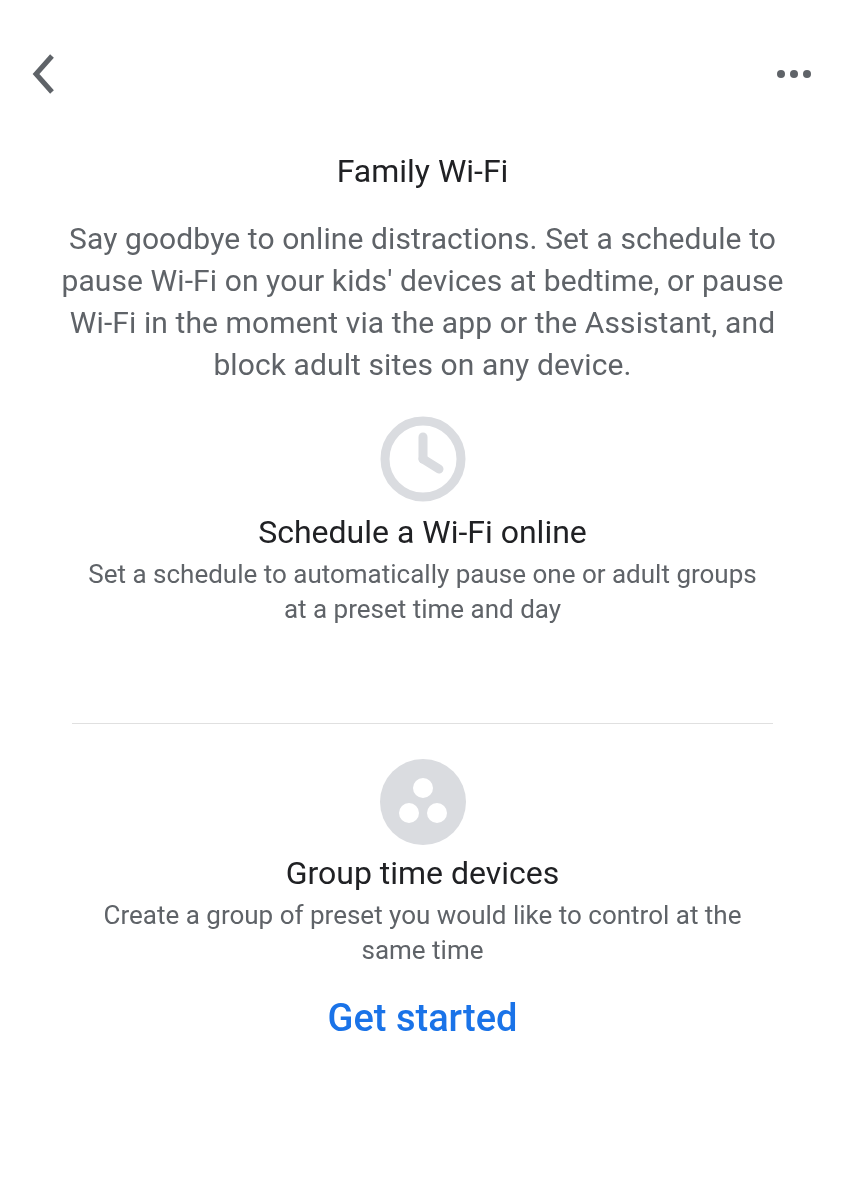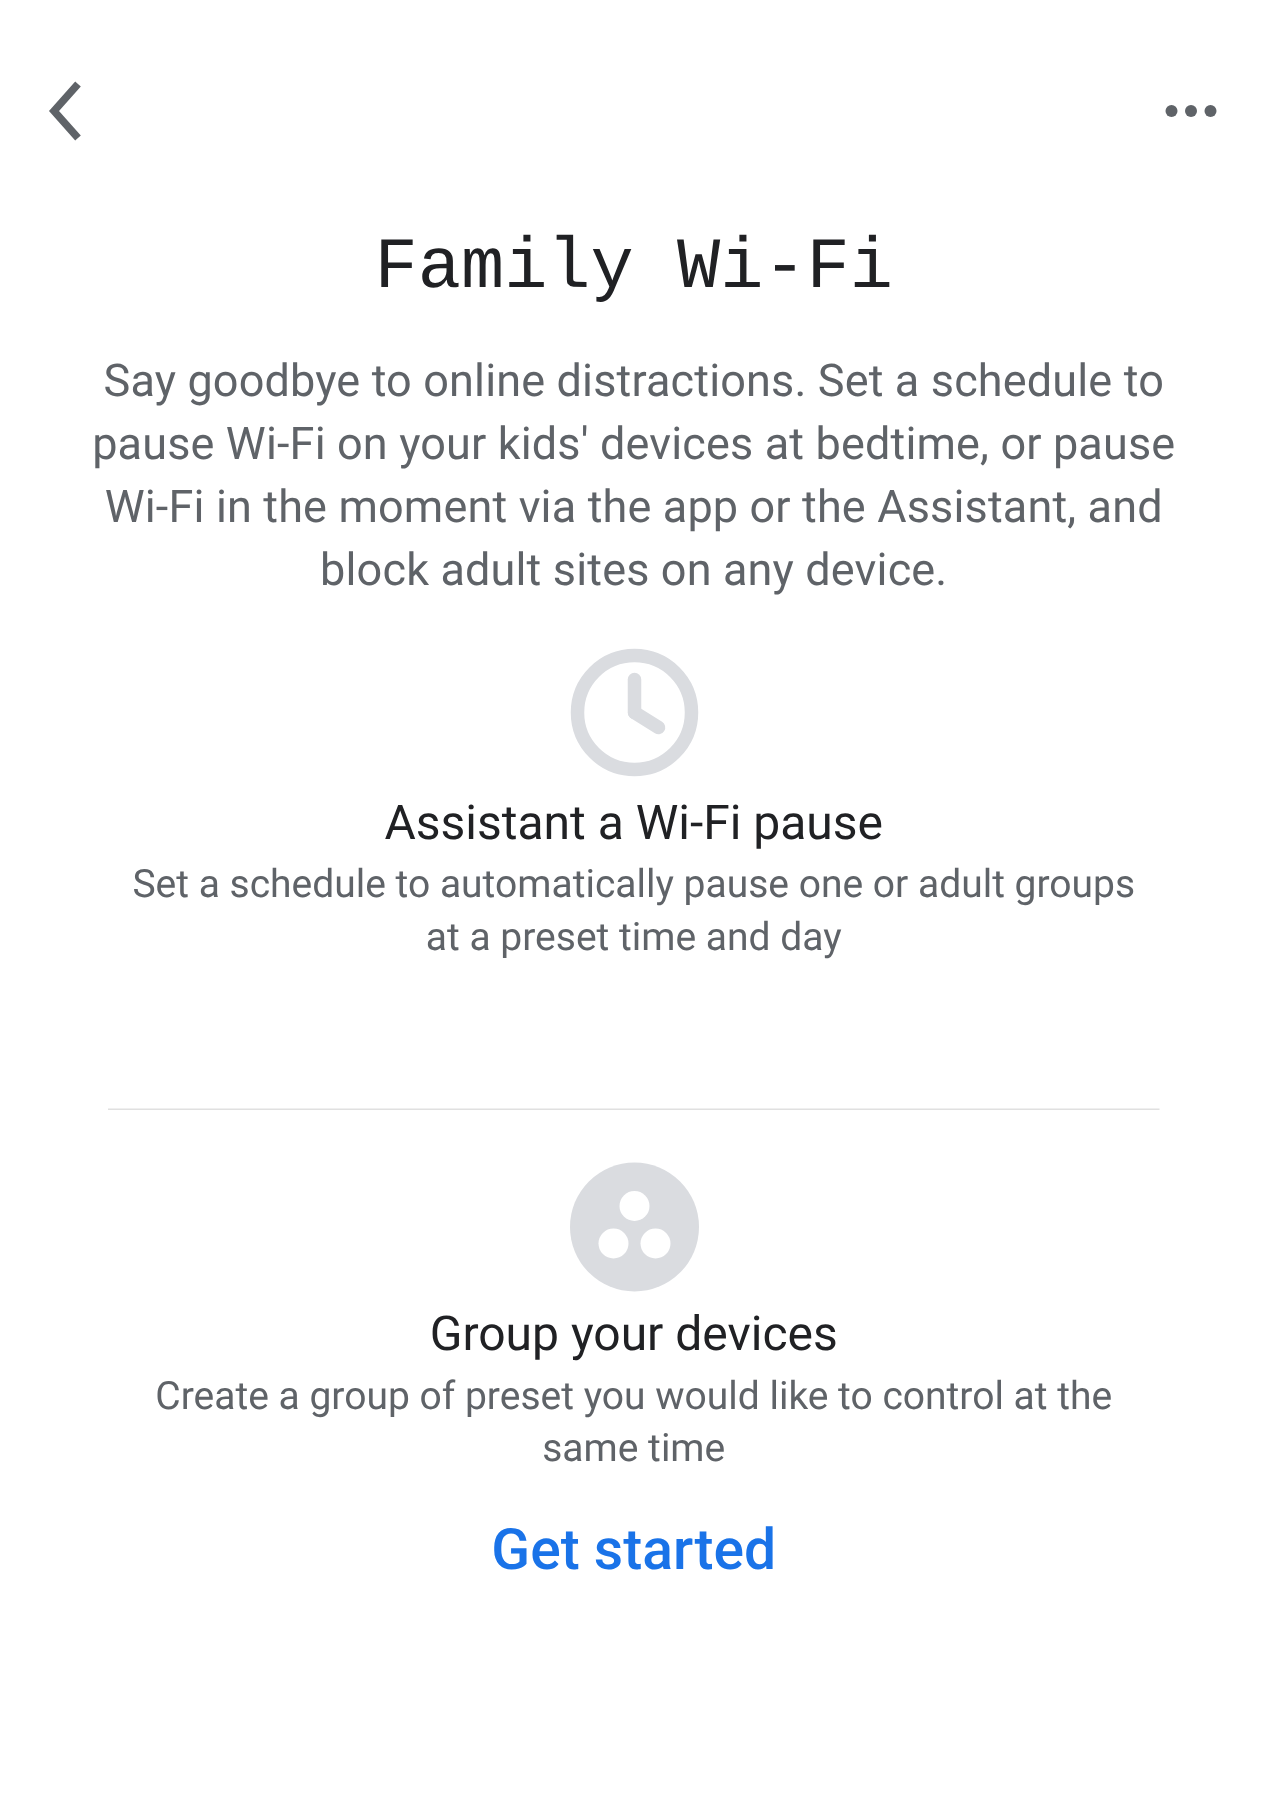--- a/index.html
+++ b/index.html
@@ -35,26 +35,25 @@
       gap: 5px;
     }
     .more-button span {
       width: 8px;
       height: 8px;
       border-radius: 50%;
       background: #5f6368;
     }
     .page-title {
       text-align: center;
-      font-size: 48px;
+      font-size: 32px;
       font-weight: 400;
       color: #202124;
       margin-top: 52px;
       letter-spacing: 0px;
-      font-family: Liberation Mono, monospace;
     }
     .page-description {
       text-align: center;
       font-size: 30px;
       font-weight: 400;
       color: #5f6368;
       line-height: 1.4;
       margin: 28px 50px 0 50px;
       letter-spacing: 0.1px;
     }
@@ -122,31 +121,31 @@
 <p class="page-description">Say goodbye to online distractions. Set a schedule to pause Wi-Fi on your kids' devices at bedtime, or pause Wi-Fi in the moment via the app or the Assistant, and block adult sites on any device.</p>
 
 <div class="feature-section">
   <div class="icon-wrap clock-icon-wrap">
     <svg width="92" height="92" viewBox="0 0 92 92">
       <circle cx="46" cy="46" r="38" fill="none" stroke="#dadce0" stroke-width="9"></circle>
       <line x1="46" y1="46" x2="46" y2="24" stroke="#dadce0" stroke-width="9" stroke-linecap="round"></line>
       <line x1="46" y1="46" x2="62" y2="56" stroke="#dadce0" stroke-width="9" stroke-linecap="round"></line>
     </svg>
   </div>
-  <h2 class="feature-title">Assistant a Wi-Fi pause</h2>
+  <h2 class="feature-title">Schedule a Wi-Fi online</h2>
   <p class="feature-subtitle">Set a schedule to automatically pause one or adult groups at a preset time and day</p>
 </div>
 
 <hr class="divider">
 
 <div class="feature-section">
   <div class="icon-wrap group-icon-wrap">
     <svg width="88" height="88" viewBox="0 0 88 88">
       <circle cx="44" cy="44" r="43" fill="#dadce0"></circle>
       <circle cx="44" cy="30" r="10" fill="#ffffff"></circle>
       <circle cx="30" cy="55" r="10" fill="#ffffff"></circle>
       <circle cx="58" cy="55" r="10" fill="#ffffff"></circle>
     </svg>
   </div>
-  <h2 class="feature-title">Group your devices</h2>
+  <h2 class="feature-title">Group time devices</h2>
   <p class="feature-subtitle">Create a group of preset you would like to control at the same time</p>
   <div class="get-started">Get started</div>
 </div>
 
 </body></html>

